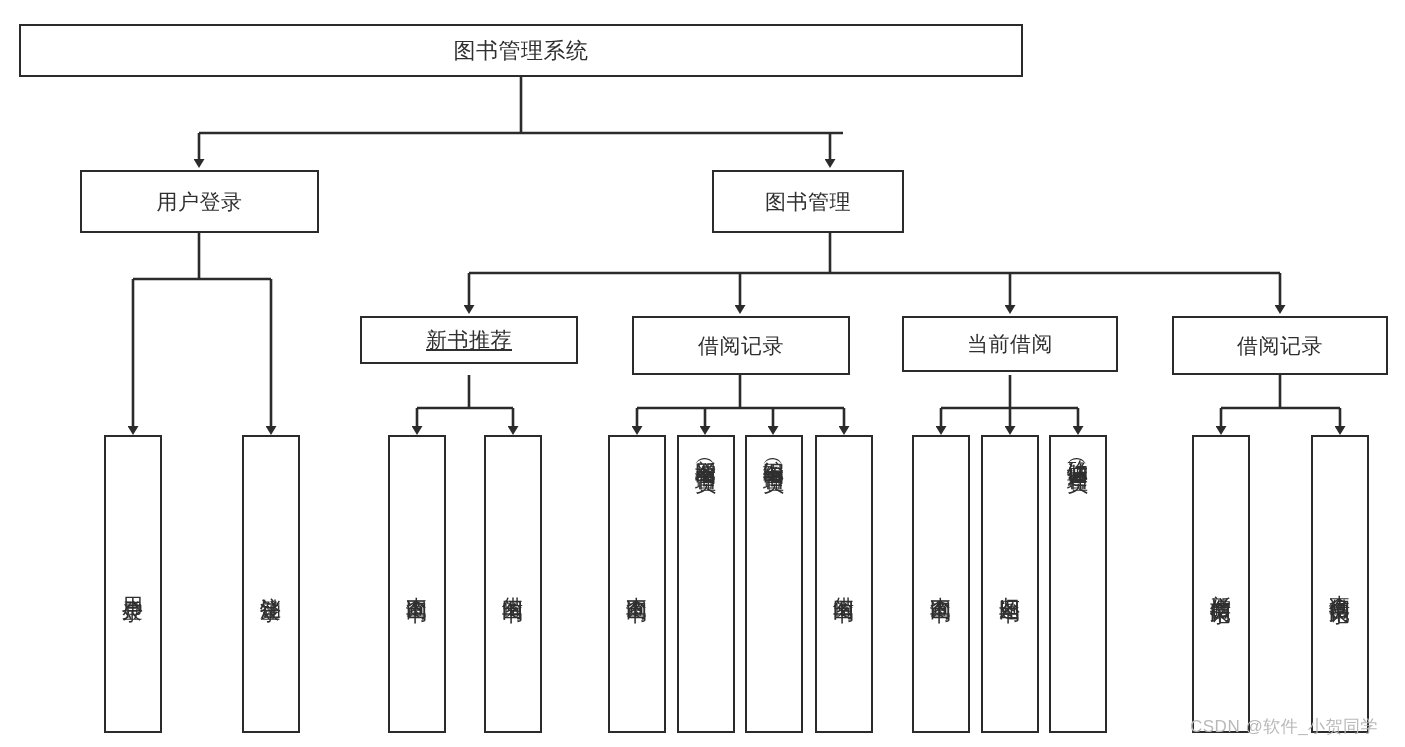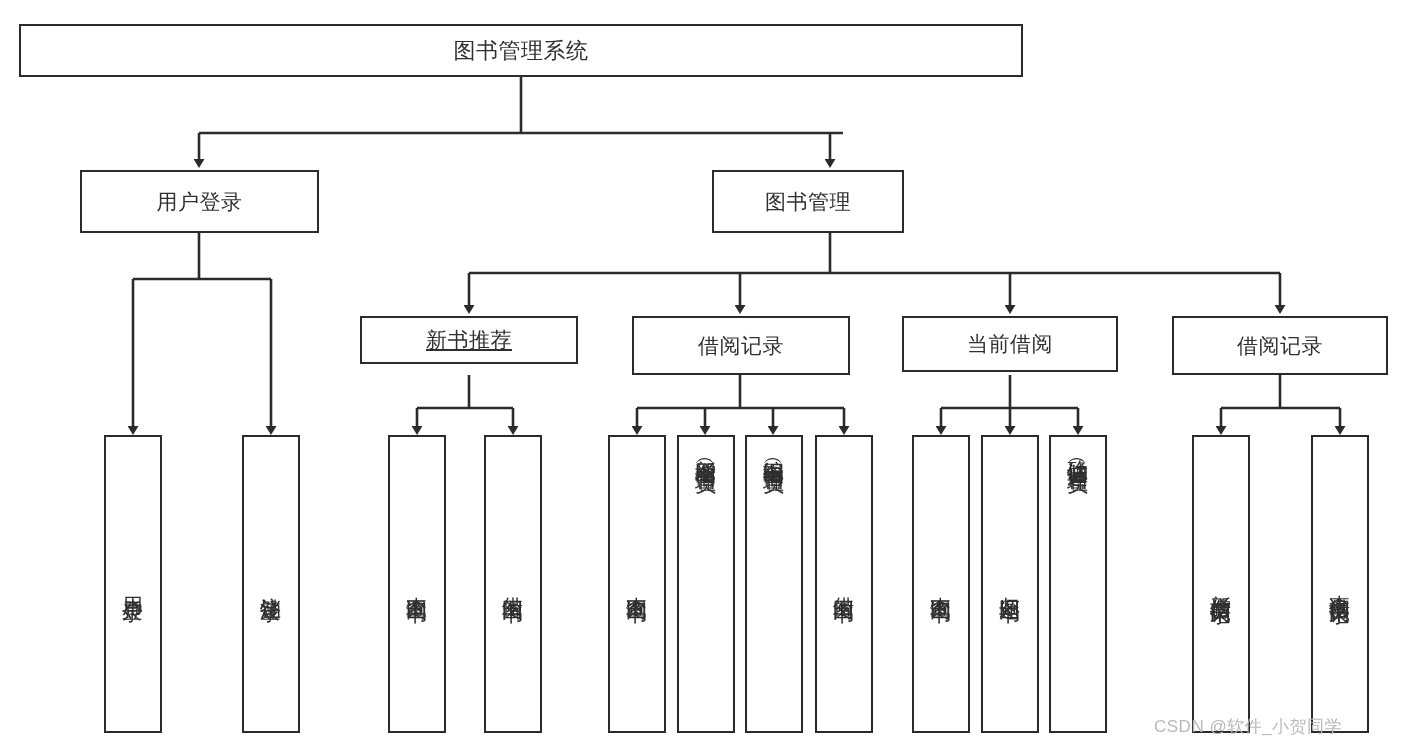--- a/index.html
+++ b/index.html
@@ -182,15 +182,15 @@
     <span class="node-v">确认归还（管理员）</span>
   </div>
 
   <div class="node leaf mid" style="left:1192px; top:435px; width:58px; height:298px;">
     <span class="node-v">新增借阅记录</span>
   </div>
   <div class="node leaf mid" style="left:1311px; top:435px; width:58px; height:298px;">
     <span class="node-v">查询借阅记录</span>
   </div>
 
-  <div class="watermark" style="left:1154px; top:715px;">CSDN @软件_小贺同学</div>
+  <div class="watermark" style="left:1190px; top:715px;">CSDN @软件_小贺同学</div>
 
 </div>
 
 </body></html>

